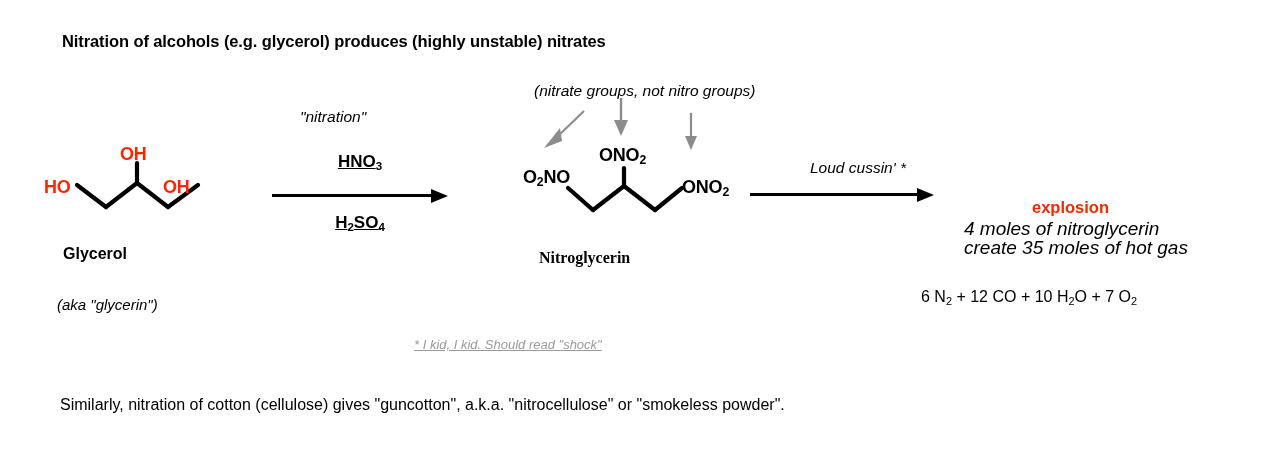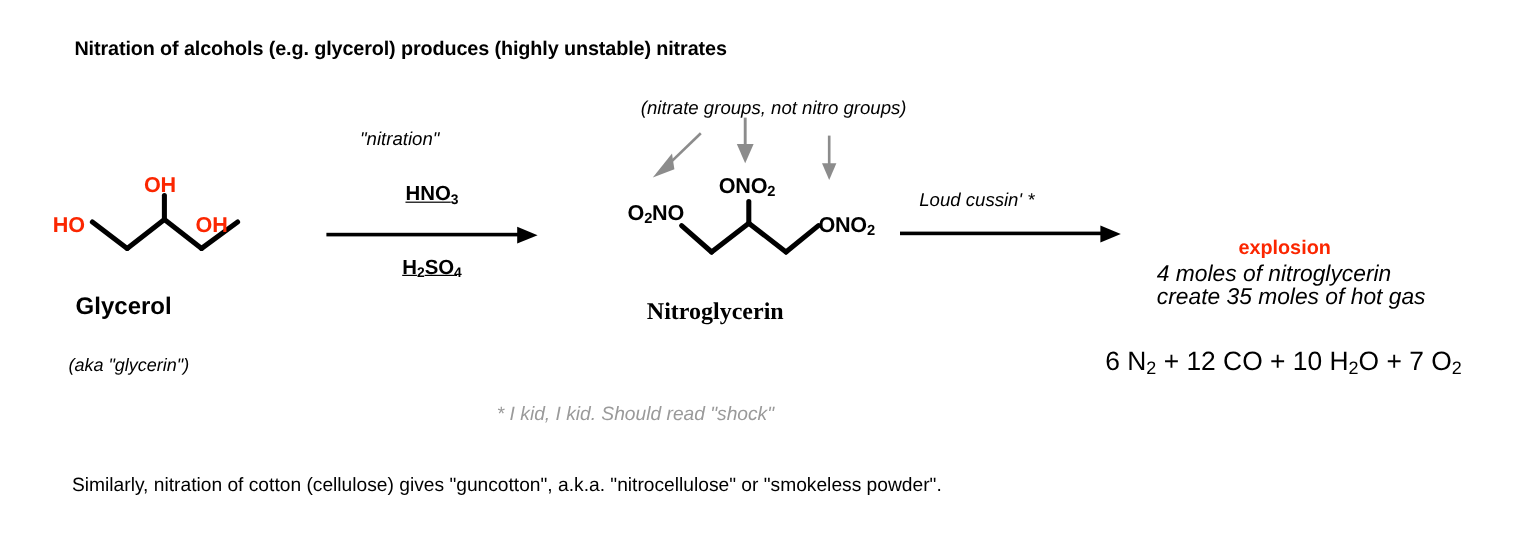--- a/index.html
+++ b/index.html
@@ -22,21 +22,21 @@
   #title {
     left: 62px; top: 32px;
     font-size: 16.5px;
     font-weight: bold;
     letter-spacing: -0.1px;
   }
   .red    { color: #FB2600; }
   .gray   { color: #9a9a9a; }
 
   .struct-label {
-    font-size: 20px;
+    font-size: 16px;
     font-weight: bold;
   }
   .atom {
     font-size: 18px;
     font-weight: bold;
     letter-spacing: -0.2px;
   }
   .atom sub {
     font-size: 0.68em;
     vertical-align: -0.22em;
@@ -94,29 +94,30 @@
     font-size: 16.5px;
     font-weight: bold;
   }
   .moles {
     font-size: 19px;
     font-style: italic;
     line-height: 19px;
     white-space: pre-line;
   }
   .equation {
-    font-size: 22px;
+    font-size: 16px;
   }
   .equation sub {
     font-size: 0.68em;
     vertical-align: -0.25em;
   }
   .footnote {
-    font-size: 16px;
-    font-style: italic;
+    font-size: 13px;
+    font-style: italic;
+    text-decoration: underline;
   }
   .bottom-line {
     font-size: 16px;
   }
 
   
   .skeleton { position: absolute; }
   .skeleton svg { display: block; overflow: visible; }
 </style>
 </head>
@@ -204,21 +205,21 @@
 <div class="abs atom" style="left:599px; top:145px;">
   <span>ONO</span><sub>2</sub>
 </div>
 
 <div class="abs atom" style="left:682px; top:177px;">
   <span>ONO</span><sub>2</sub>
 </div>
 
 <div class="abs struct-label" style="left:539px; top:249px;font-family:Liberation Serif, serif;">Nitroglycerin</div>
 
-<div class="abs rxn-top-note" style="left:766px; top:159px;">Loud cussin' *</div>
+<div class="abs rxn-top-note" style="left:810px; top:159px;">Loud cussin' *</div>
 
 <div class="rxn-arrow" style="left:750px; top:188px; width:186px;">
   <div class="shaft" style="width:168px;"></div>
   <div class="head" style="left:167px;"></div>
 </div>
 
 <div class="abs explosion red" style="left:1032px; top:158px;margin-top:40px;">explosion</div>
 
 <div class="abs moles" style="left:964px; top:219px;">4 moles of nitroglycerin
 create 35 moles of hot gas</div>

